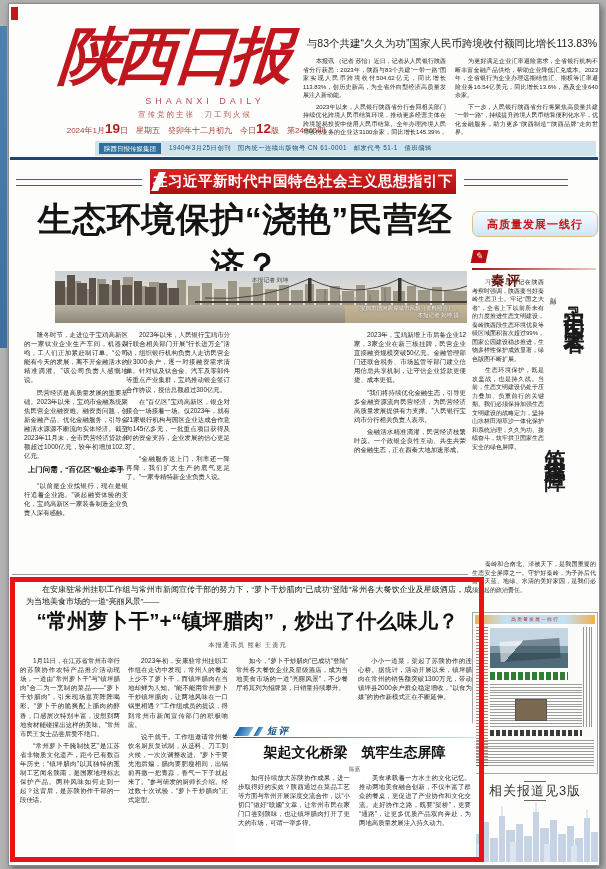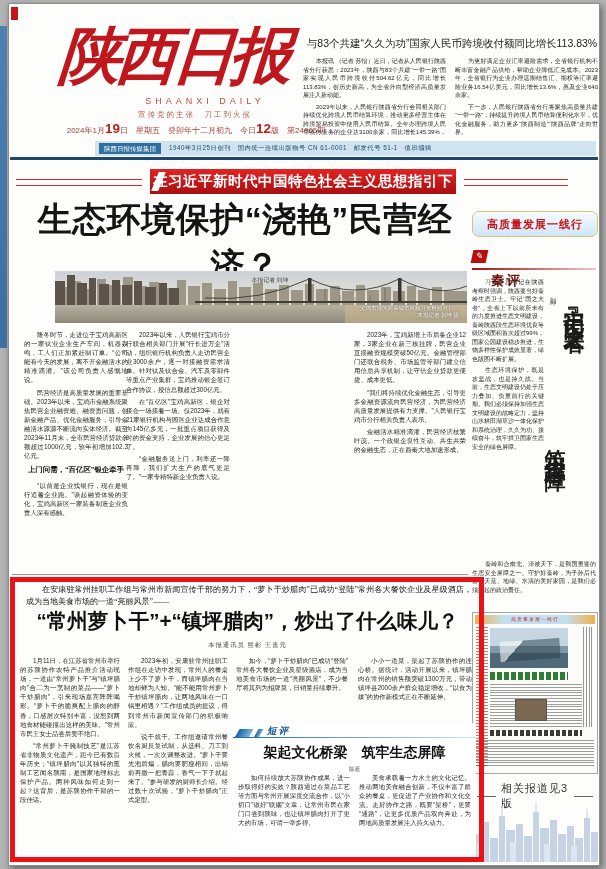--- a/index.html
+++ b/index.html
@@ -76,33 +76,33 @@
   .th-photo{position:absolute;left:17px;top:15px;width:78px;height:40px;
             background:linear-gradient(180deg,#c3d6e2 0 45%,#7e99a8 45% 62%,#4f6b7a 62% 100%);}
   .th-photo::after{content:"";position:absolute;left:10px;top:12px;width:60px;height:20px;
             background:linear-gradient(135deg,rgba(255,255,255,.55) 0 30%,rgba(40,60,70,.5) 30% 100%);transform:rotate(-4deg);}
   .th-green{position:absolute;left:17px;top:59px;width:78px;height:8px;
             background:repeating-linear-gradient(90deg,#2e7d33 0 5px,rgba(0,0,0,0) 5px 7px);}
   .th-smallphoto{position:absolute;left:42px;top:86px;width:30px;height:20px;background:#7c6952;border:.5px solid #555;}
   .th-bar2{position:absolute;left:17px;top:117px;width:92px;height:6px;
            background:repeating-linear-gradient(90deg,#3a3a3a 0 4px,rgba(0,0,0,0) 4px 6px);}
   .pointer{left:472px;top:781px;width:126px;display:flex;align-items:center;justify-content:center;
-           font-size:11px;color:#333;letter-spacing:1px;}
+           font-size:13px;color:#333;letter-spacing:1px;flex-direction:column;}
   .pointer .dash{width:22px;border-top:1px solid #666;margin:0 5px;}
   .skyline{left:472px;top:800px;width:126px;height:62px;}
 
   
   .redbox{left:10px;top:577px;width:474px;height:285px;border:5px solid #ea1216;box-sizing:border-box;}
-  .kicker{left:26px;top:584px;width:446px;font-size:8px;line-height:1.45;color:#151515;text-align:justify;text-indent:16px;font-family:Liberation Serif, serif;}
+  .kicker{left:26px;top:584px;width:446px;font-size:8px;line-height:1.45;color:#151515;text-align:justify;text-indent:16px;}
   .box-hl{left:20px;top:607px;width:455px;text-align:center;font-size:20.5px;font-weight:900;color:#101010;}
   .box-by{left:20px;top:641px;width:455px;text-align:center;font-size:6.3px;color:#4a4a4a;letter-spacing:1px;}
 
   
   .review{left:233px;top:723px;width:243px;height:134px;background:#fff;}
-  .rv-head{position:absolute;left:4px;top:2px;display:flex;align-items:flex-end;}
+  .rv-head{position:absolute;left:4px;top:2px;display:flex;align-items:center;}
   .rv-stripe{width:14px;height:9px;background:linear-gradient(90deg,#1565a8,#7fb3dc);transform:skewX(-30deg);margin-right:5px;}
   .rv-stripe.s2{width:5px;margin-right:6px;}
   .rv-label{font-size:9.5px;font-weight:bold;font-style:italic;color:#15588f;letter-spacing:2px;}
   .rv-rule{position:absolute;left:0;top:14px;width:243px;height:1px;background:linear-gradient(90deg,#1565a8,#cfe2f2);}
   .rv-hl{position:absolute;left:0;top:21px;width:243px;text-align:center;font-size:14px;font-weight:900;color:#111;}
   .rv-by{position:absolute;left:0;top:42px;width:243px;text-align:center;font-size:5.8px;color:#555;}
 </style>
 </head>
 <body>
 

